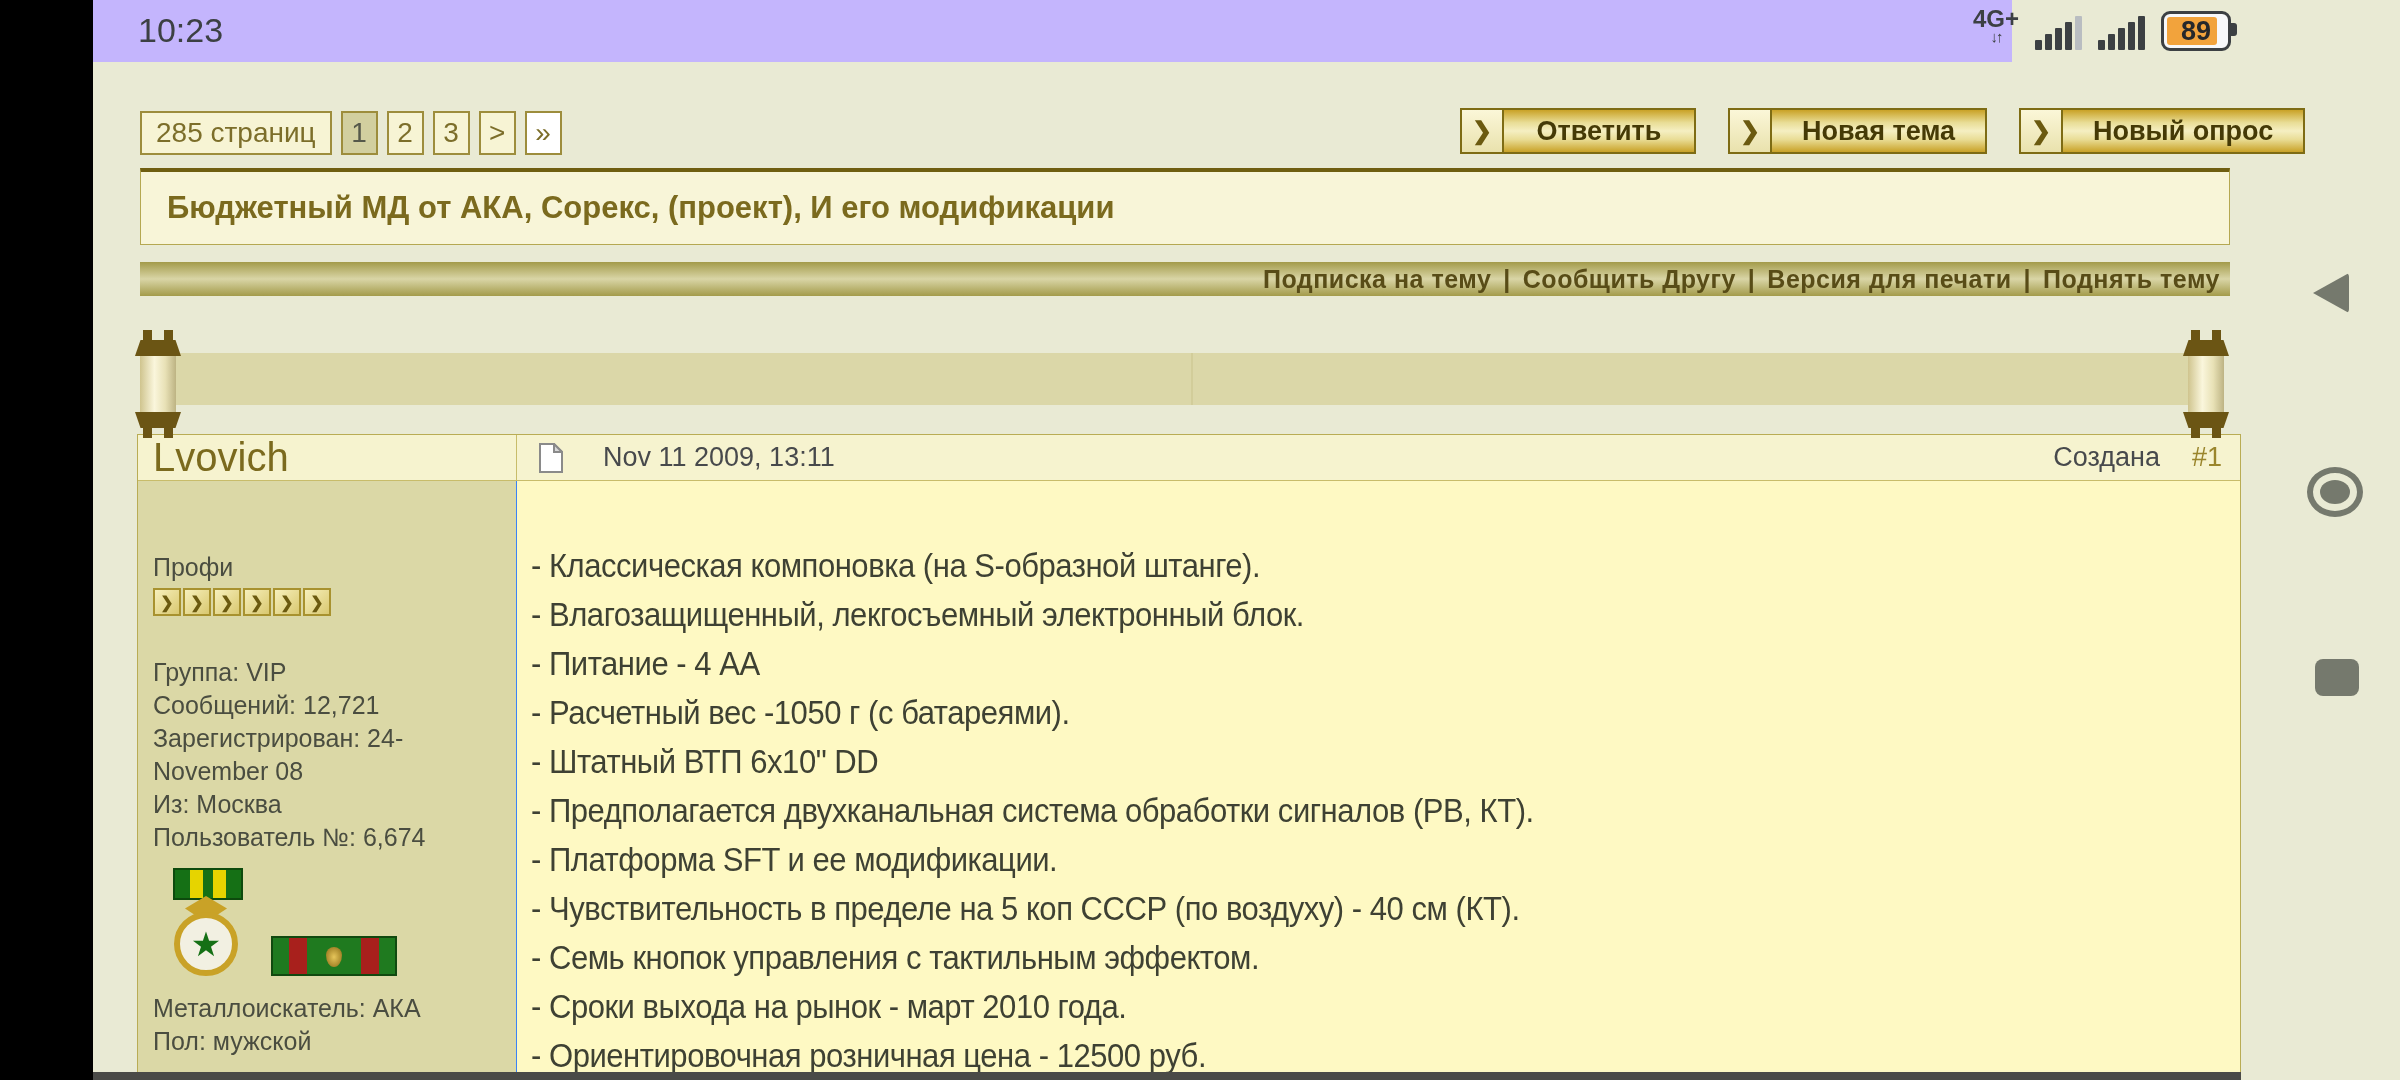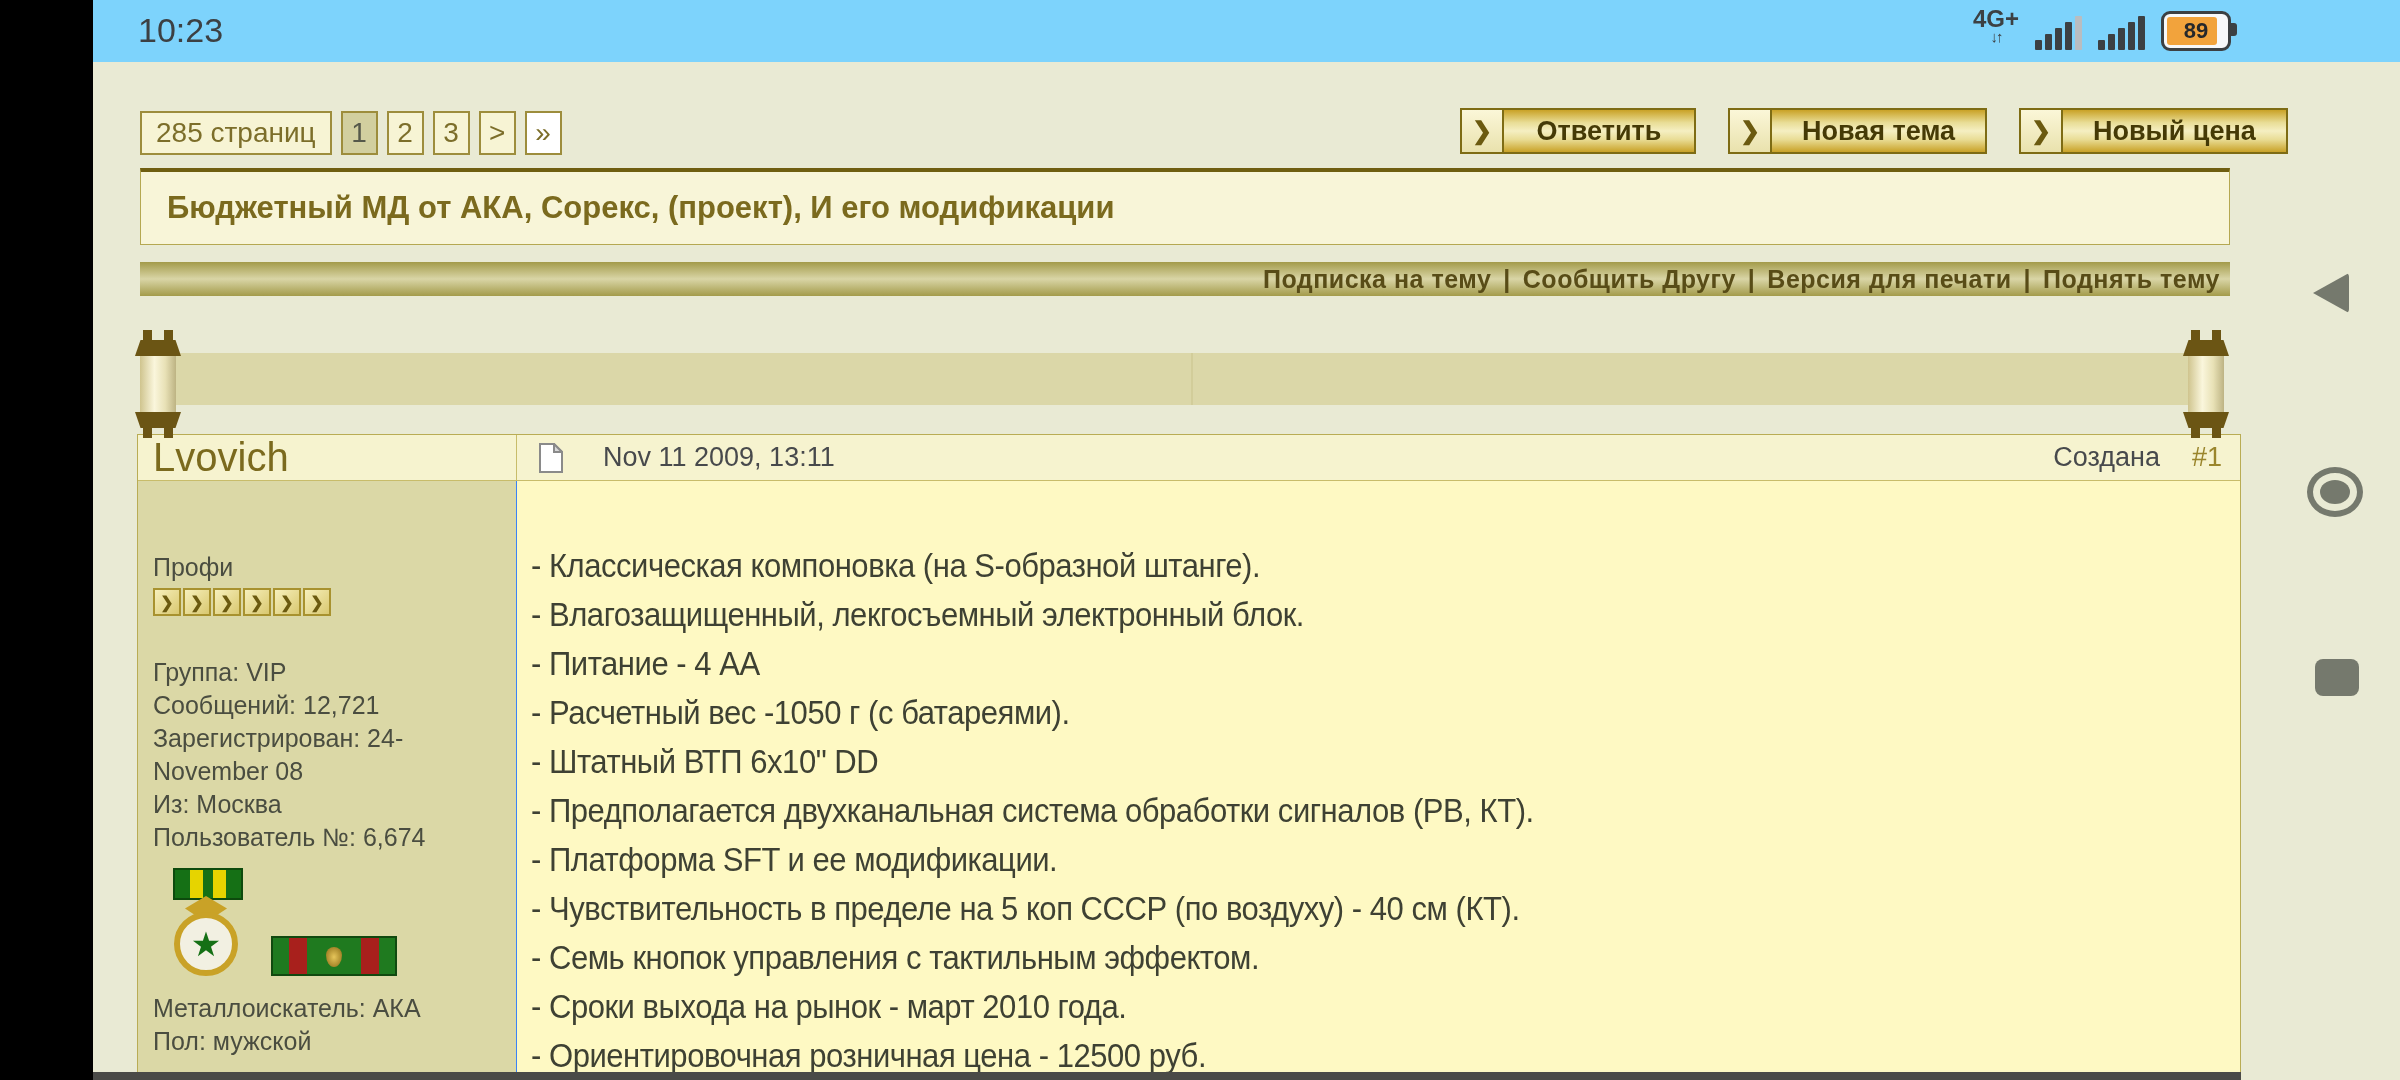--- a/index.html
+++ b/index.html
@@ -3,34 +3,34 @@
 <meta charset="utf-8">
 <style>
   html,body{margin:0;padding:0;background:#222;}
   #screen{position:relative;width:2400px;height:1080px;background:#e9ead4;overflow:hidden;
           font-family:"Liberation Sans",sans-serif;}
 
   
   .black-band{position:absolute;left:0;top:0;width:93px;height:1080px;background:#000;z-index:50;}
 
   
-  .status-bar{position:absolute;left:93px;top:0;width:2307px;height:62px;background:#7dd3fc;}
+  .status-bar{position:absolute;left:93px;top:0;width:1919px;height:62px;background:#c4b5fd;}
   .sb-time{position:absolute;left:45px;top:11px;font-size:34px;color:#3c4043;}
   .sb-right{position:absolute;left:1880px;top:6px;display:flex;align-items:flex-end;gap:16px;height:50px;}
   .net-block{display:flex;flex-direction:column;align-items:center;margin-bottom:12px;}
   .net-label{font-size:24px;font-weight:bold;color:#3c4043;line-height:22px;}
   .net-arrows{font-size:15px;color:#3c4043;letter-spacing:-2px;line-height:14px;}
   .sig{display:flex;align-items:flex-end;gap:3px;margin-bottom:6px;}
   .sig i{display:block;width:7px;background:#3c4043;border-radius:1px;}
   .sig .b1{height:10px}.sig .b2{height:16px}.sig .b3{height:22px}.sig .b4{height:28px}.sig .b5{height:34px}
   .sig .lite{background:#b9bdc1;}
   .battery{position:relative;width:64px;height:34px;border:3px solid #3c4043;border-radius:9px;margin-bottom:5px;background:#f7f8fa;}
   .battery .fill{position:absolute;left:3px;top:3px;bottom:3px;width:50px;background:#f2a33c;border-radius:3px;}
   .battery .pct{position:absolute;inset:0;display:flex;align-items:center;justify-content:center;
-                font-size:22px;font-weight:bold;color:#26282b;}
+                font-size:27px;font-weight:bold;color:#26282b;}
   .battery .nub{position:absolute;right:-9px;top:9px;width:6px;height:13px;background:#3c4043;border-radius:0 3px 3px 0;}
 
   
   .pagination{position:absolute;left:140px;top:111px;display:flex;gap:9px;align-items:stretch;height:44px;}
   .pg-box{border:2px solid #9d8d3c;background:#f7f4d4;color:#7c6e2a;font-size:28px;
           display:flex;align-items:center;justify-content:center;padding:0 14px;}
   .pg-btn{border:2px solid #9d8d3c;background:#f7f4d4;color:#7c6e2a;font-size:28px;width:33px;
           display:flex;align-items:center;justify-content:center;}
   .pg-btn.active{background:#d2cf9f;color:#55584a;}
   .pg-btn.last{background:#ffffff;}
@@ -180,21 +180,21 @@
     <div class="act-btn">
       <span class="act-arrow">❯</span>
       <span class="act-label">Ответить</span>
     </div>
     <div class="act-btn">
       <span class="act-arrow">❯</span>
       <span class="act-label">Новая тема</span>
     </div>
     <div class="act-btn">
       <span class="act-arrow">❯</span>
-      <span class="act-label">Новый цена</span>
+      <span class="act-label">Новый опрос</span>
     </div>
   </div>
 
   <div class="title-box">
     <h1>Бюджетный МД от АКА, Сорекс, (проект), И его модификации</h1>
   </div>
 
   <div class="links-bar">
     <a>Подписка на тему</a>
     <span class="sep">|</span>

